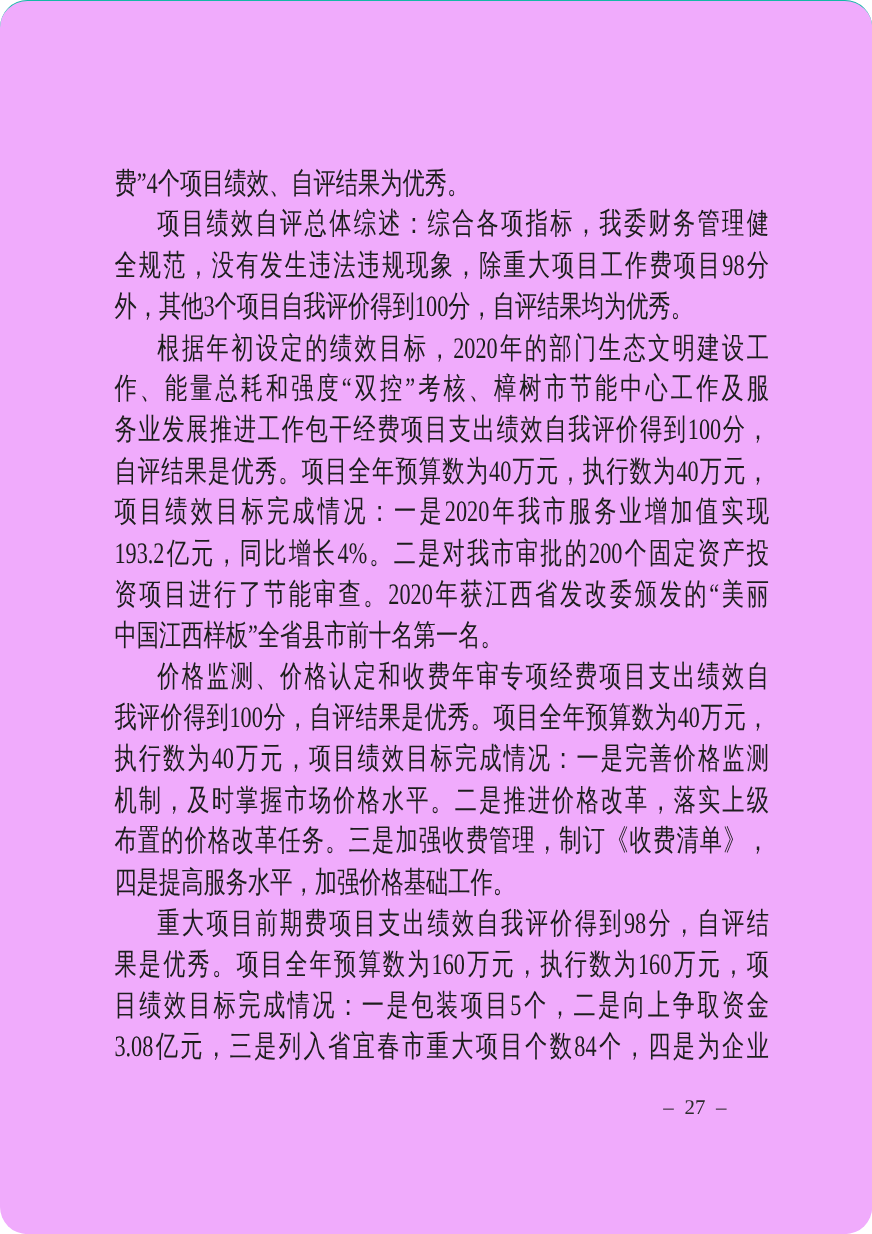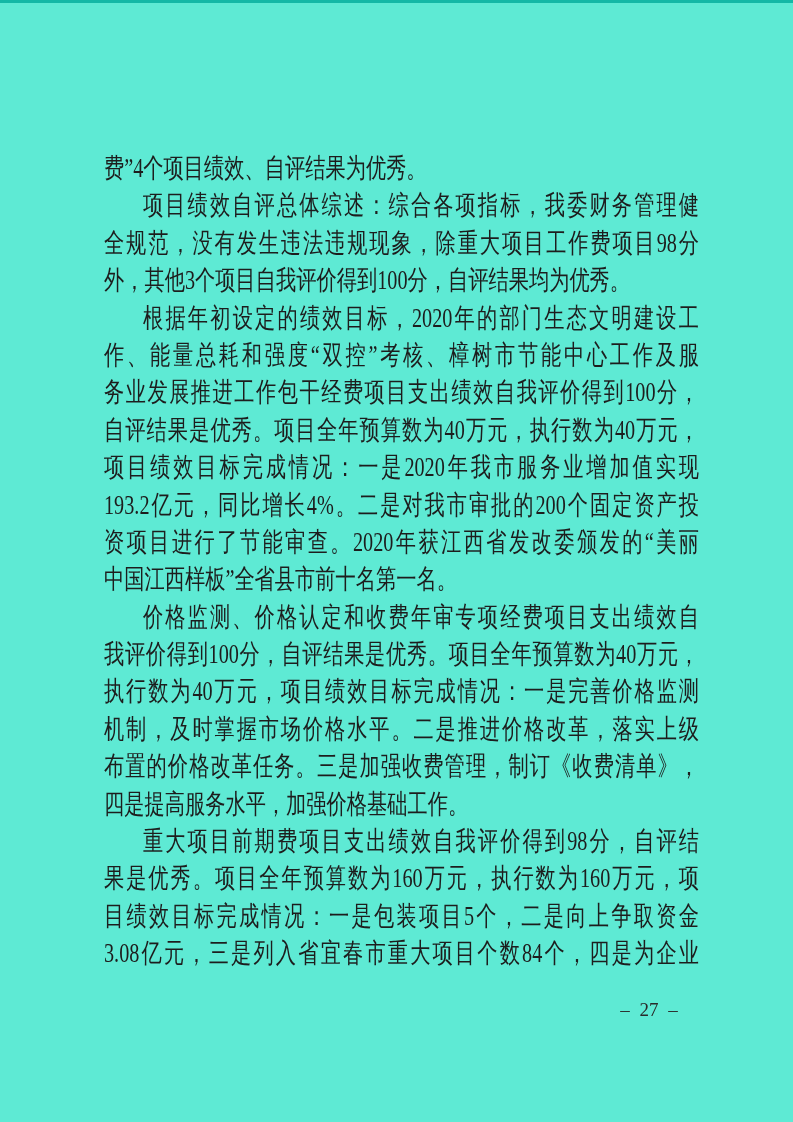--- a/index.html
+++ b/index.html
@@ -7,22 +7,23 @@
     width: 793px;
     height: 1122px;
     position: relative;
     overflow: hidden;
     background: #ffffff;
     font-family: "Liberation Serif", "DejaVu Serif", serif;
   }
   .page {
     position: absolute;
     inset: 0;
-    background: #5eead4;
-    border-top: 3px solid #14b8a6;
+    background: #f0abfc;
+    border-top: 1px solid #14b8a6;
+    border-radius: 25px;
   }
   
   .text-block {
     position: absolute;
     left: 104px;
     top: 147px;
     width: 794px;
     transform: scaleX(0.7494);
     transform-origin: 0 0;
     color: #1d1d1d;
@@ -45,21 +46,20 @@
   .line.indent {
     text-indent: 52px;
   }
   .page-number {
     position: absolute;
     top: 994px;
     left: 603px;
     width: 92px;
     height: 26px;
     line-height: 26px;
-    text-align: center;
     font-size: 19px;
     color: #2a2a2a;
     word-spacing: 5px;
   }
 </style>
 </head>
 <body>
 
 <div class="page">
   <div class="text-block">

